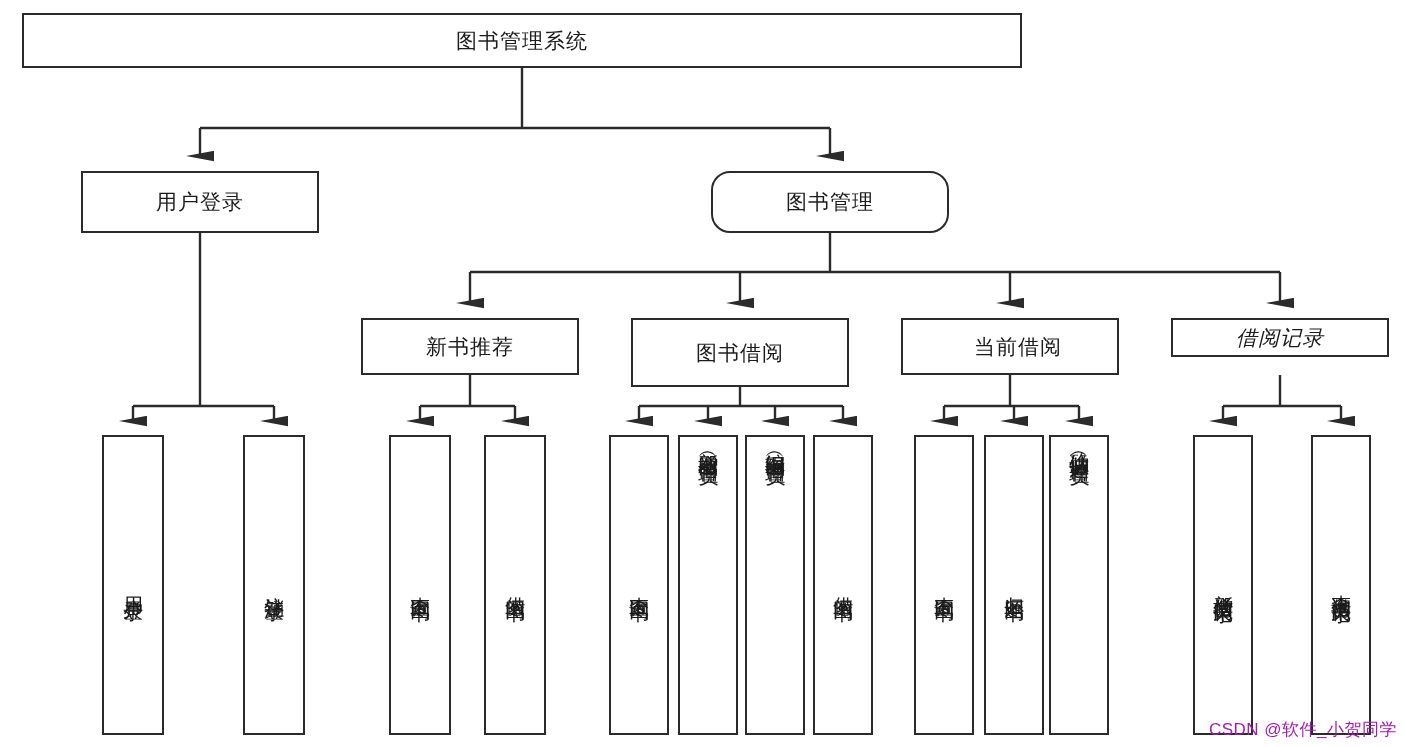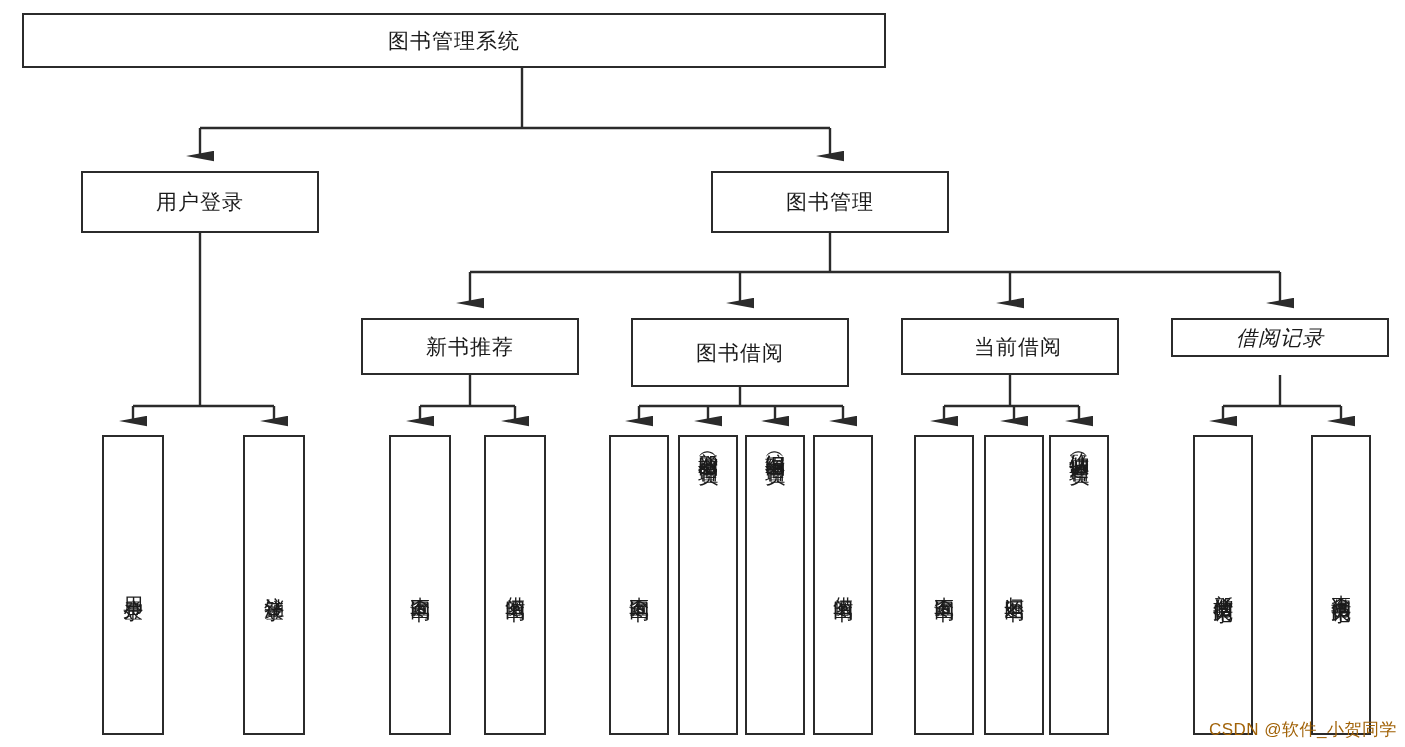--- a/index.html
+++ b/index.html
@@ -60,21 +60,21 @@
   }
   .node.v.center .label {
     margin-top: auto;
     margin-bottom: auto;
   }
   .watermark {
     position: absolute;
     right: 8px;
     bottom: 6px;
     font-size: 17px;
-    color: #a16207;
+    color: #a21caf;
     letter-spacing: 0.5px;
     white-space: nowrap;
     margin-left: 18px;
   }
 </style>
 </head>
 <body>
 
 <div id="canvas">
 
@@ -121,28 +121,28 @@
       <path d="M1014,406 L1014,421" marker-end="url(#arrowhead)"></path>
       <path d="M1079,406 L1079,421" marker-end="url(#arrowhead)"></path>
 
       <path d="M1280,375 L1280,406"></path>
       <path d="M1223,406 L1341,406"></path>
       <path d="M1223,406 L1223,421" marker-end="url(#arrowhead)"></path>
       <path d="M1341,406 L1341,421" marker-end="url(#arrowhead)"></path>
     </g>
   </svg>
 
-  <div class="node h" style="left:22px;top:13px;width:864px;height:55px;">
+  <div class="node h" style="left:22px;top:13px;width:1000px;height:55px;">
     <span class="label">图书管理系统</span>
   </div>
 
   <div class="node h" style="left:81px;top:171px;width:238px;height:62px;">
     <span class="label">用户登录</span>
   </div>
-  <div class="node h" style="left:711px;top:171px;width:238px;height:62px;">
+  <div class="node h" style="left:711px;top:171px;width:238px;height:62px;border-radius:19px;">
     <span class="label">图书管理</span>
   </div>
 
   <div class="node h" style="left:361px;top:318px;width:218px;height:57px;">
     <span class="label">新书推荐</span>
   </div>
   <div class="node h" style="left:631px;top:318px;width:218px;height:69px;">
     <span class="label">图书借阅</span>
   </div>
   <div class="node h" style="left:901px;top:318px;width:218px;height:57px;padding-left:16px;">

